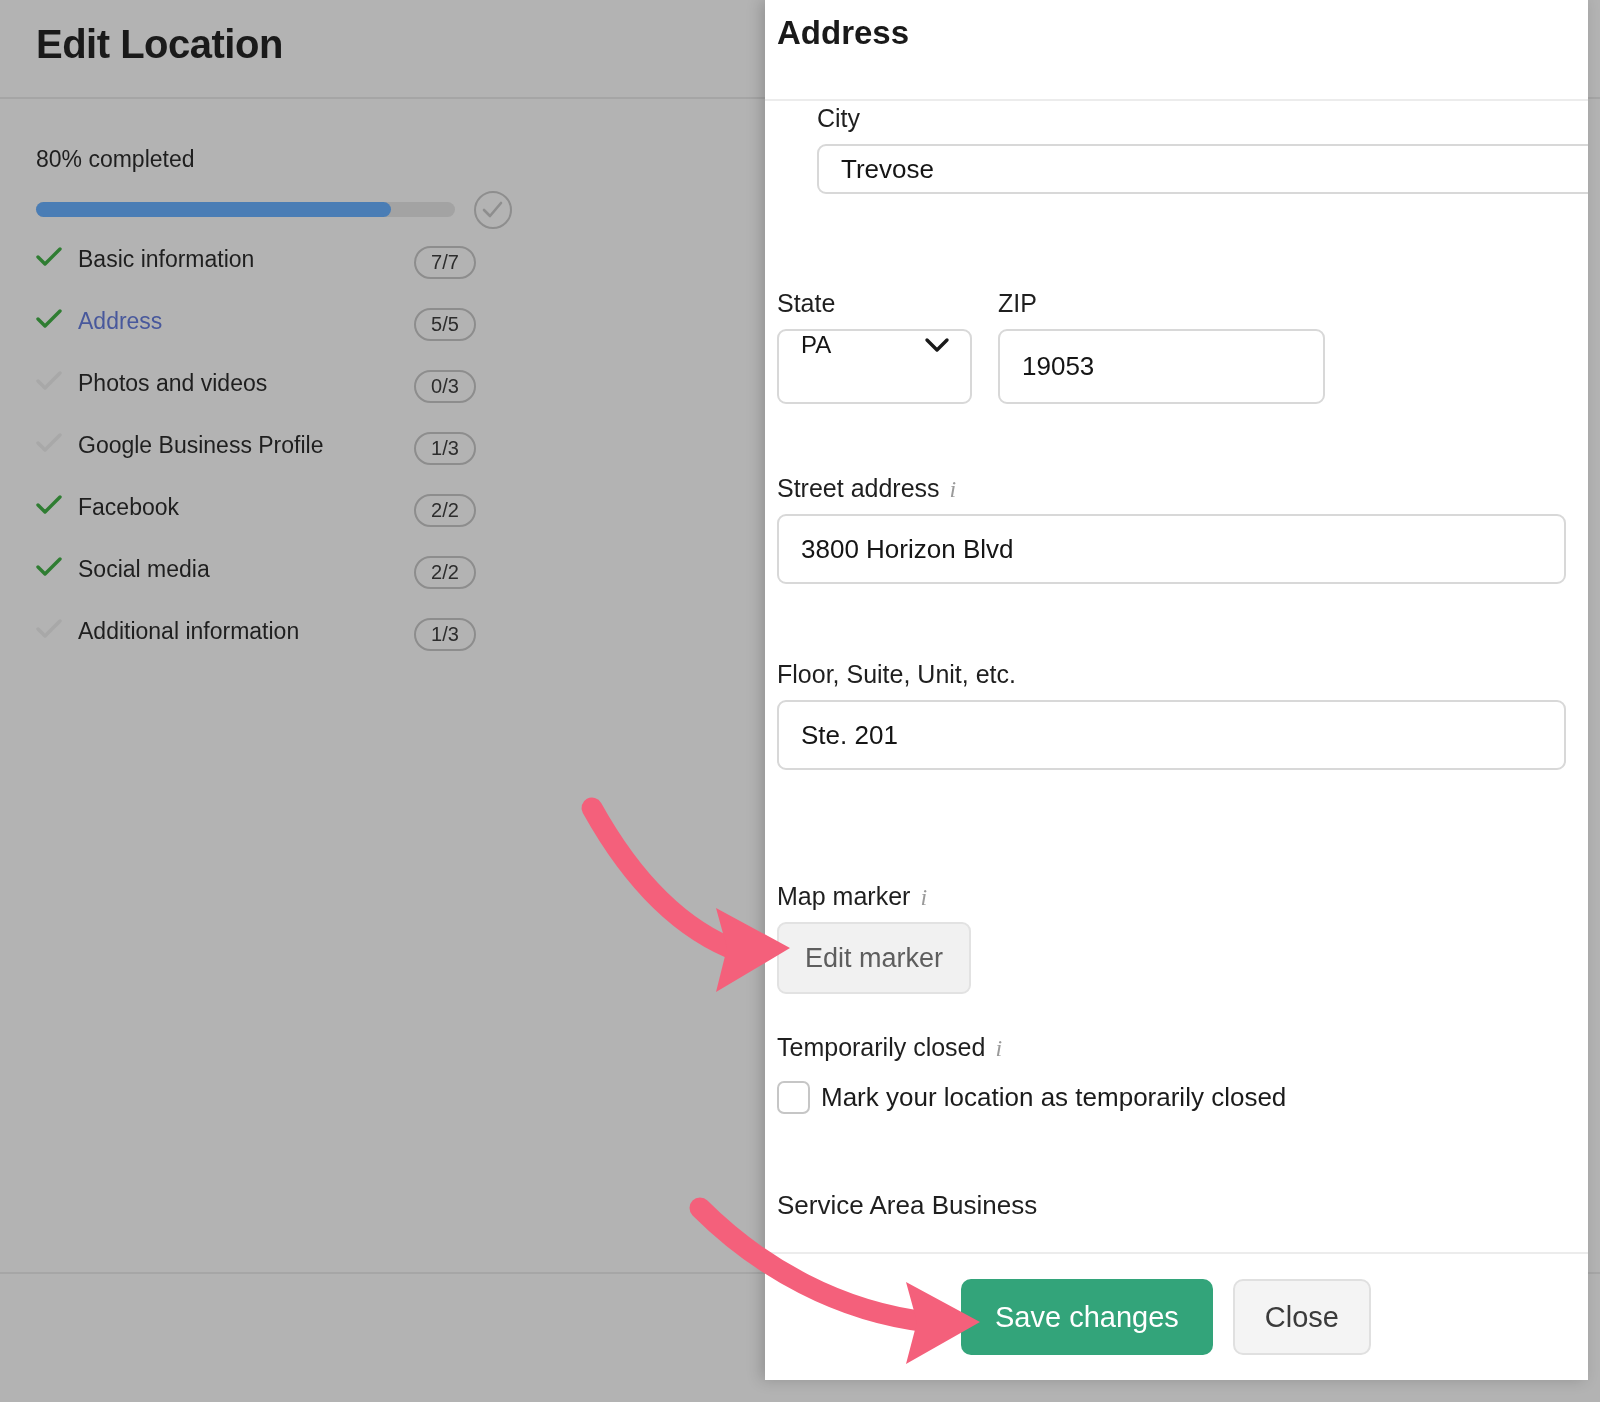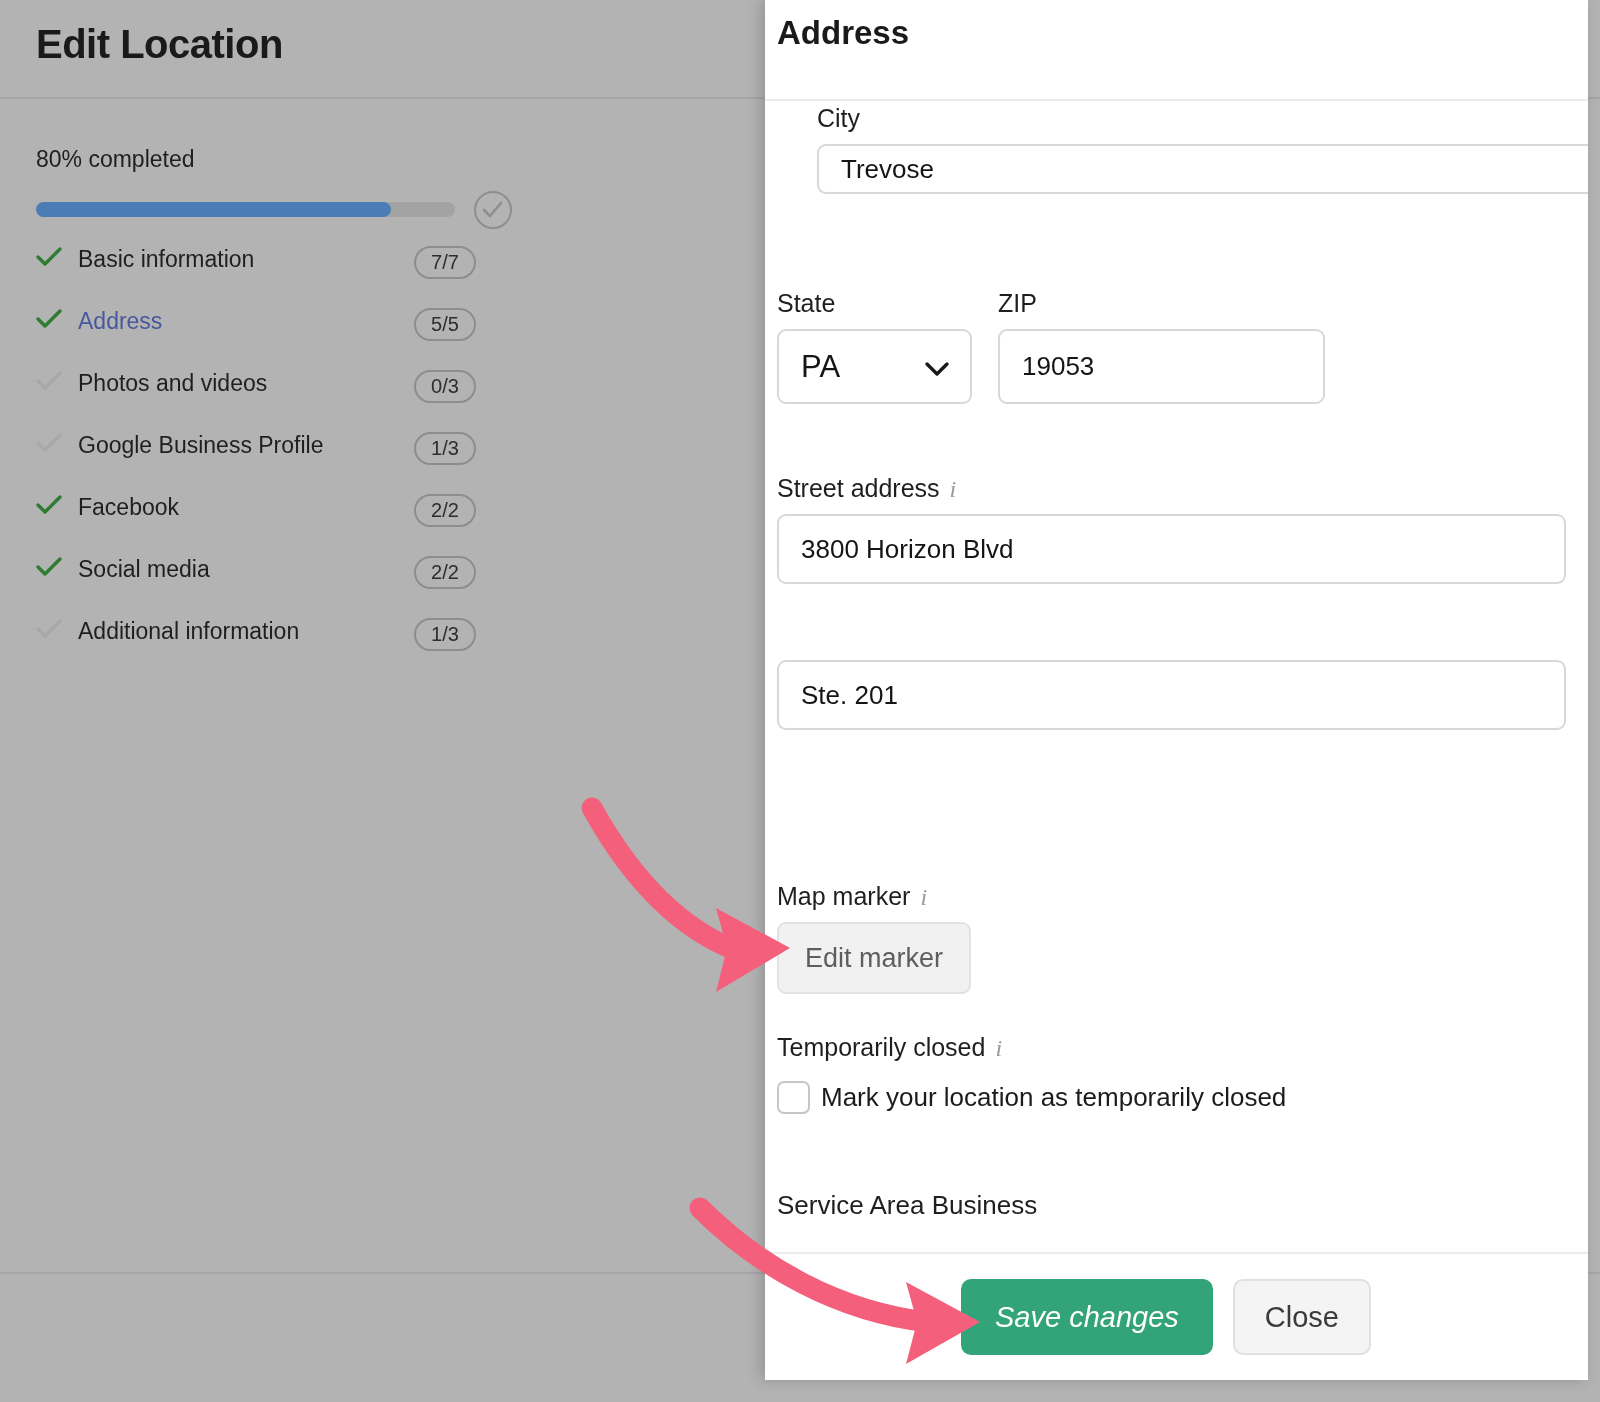--- a/index.html
+++ b/index.html
@@ -187,24 +187,24 @@
   #f-city .text-input { width: 789px; }
 
   #f-state { top: 289px; width: 195px; }
   #f-state .select-input {
     border: 2px solid #d8d8d8;
     border-radius: 9px;
     height: 75px;
     width: 195px;
     box-sizing: border-box;
     display: flex;
-    align-items: center;
+    align-items: flex-start;
     justify-content: space-between;
     padding: 0 20px 0 22px;
-    font-size: 31px;
+    font-size: 24px;
     color: #151515;
     background: #fff;
   }
   #f-zip { top: 289px; left: 233px; width: 327px; }
   #f-zip .text-input { width: 327px; height: 75px; }
 
   #f-street { top: 474px; width: 789px; }
   #f-street .text-input { width: 789px; height: 70px; }
 
   #f-suite { top: 660px; width: 789px; }
@@ -263,21 +263,20 @@
   #save-button {
     background: #33a47a;
     color: #ffffff;
     border: none;
     border-radius: 10px;
     height: 76px;
     padding: 0 34px;
     font-size: 29px;
     font-family: "Liberation Sans", sans-serif;
     cursor: pointer;
-    font-style: italic;
   }
   #close-button {
     background: #f4f4f4;
     color: #3b3b3b;
     border: 2px solid #e0e0e0;
     border-radius: 10px;
     height: 76px;
     padding: 0 30px;
     font-size: 29px;
     font-family: "Liberation Sans", sans-serif;
@@ -429,20 +428,23 @@
 
     <div class="field-block" id="f-street">
       <div class="field-label">
         <span>Street address</span>
         <span class="info-icon">i</span>
       </div>
       <div class="text-input">3800 Horizon Blvd</div>
     </div>
 
     <div class="field-block" id="f-suite">
+      <div class="field-label">
+        <span>Floor, Suite, Unit, etc.</span>
+      </div>
       <div class="text-input">Ste. 201</div>
     </div>
 
     <div class="field-block" id="f-marker">
       <div class="field-label">
         <span>Map marker</span>
         <span class="info-icon">i</span>
       </div>
       <div id="marker-button">Edit marker</div>
     </div>

